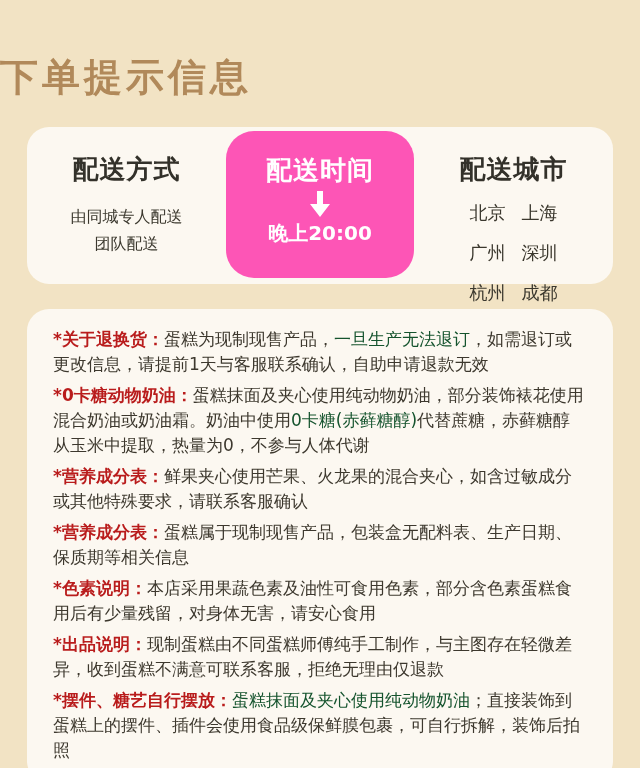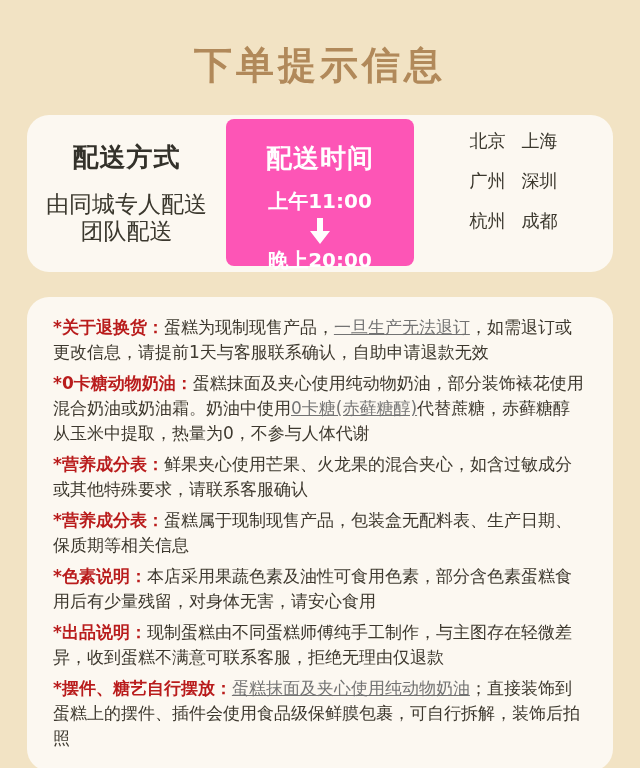--- a/index.html
+++ b/index.html
@@ -4,22 +4,21 @@
 <style>
   html, body { margin: 0; padding: 0; }
   body {
     width: 640px; height: 768px;
     background: #f2e3c4;
     font-family: "DejaVu Sans", "Liberation Sans", sans-serif;
     overflow: hidden;
   }
   .page-title {
     margin: 0 0 24px;
-    padding-top: 40px;
-    text-align: center;
+    padding-top: 52px;
     font-size: 38px;
     font-weight: bold;
     letter-spacing: 4px;
     color: #b1895a;
   }
   .card {
     background: #fcf8f1;
     border-radius: 22px;
     margin: 0 27px;
   }
@@ -39,30 +38,30 @@
   }
   .delivery-col h2 {
     margin: 25px 0 0;
     font-size: 26px;
     font-weight: bold;
     color: #33312a;
     letter-spacing: 1px;
   }
   .method-lines {
     margin-top: 16px;
-    font-size: 23px;
+    font-size: 16px;
     line-height: 27px;
     color: #3b382e;
   }
   .time-box {
     flex: none;
     width: 188px;
     margin: 4px 0 6px;
     background: #fd55b6;
-    border-radius: 8px;
+    border-radius: 28px;
     color: #ffffff;
     display: flex;
     flex-direction: column;
     align-items: center;
     text-align: center;
   }
   .time-box h2 {
     margin: 22px 0 0;
     font-size: 26px;
     font-weight: bold;
@@ -92,49 +91,49 @@
     padding: 18px 26px 20px;
   }
   .note {
     margin: 0 0 6px;
     font-size: 17px;
     line-height: 25px;
     color: #3d382e;
   }
   .note:last-child { margin-bottom: 0; }
   .note .label { color: #b91c1c; font-weight: bold; }
-  .note .highlight { color: #737373; text-decoration: underline; }
+  .note .highlight { color: #14532d; }
 </style>
 </head>
 <body>
 
 <h1 class="page-title">下单提示信息</h1>
 
 <div class="card delivery-card">
 
   <div class="delivery-col">
     <h2>配送方式</h2>
     <div class="method-lines">
       <div>由同城专人配送</div>
       <div>团队配送</div>
     </div>
   </div>
 
   <div class="time-box">
     <h2>配送时间</h2>
-    <div class="time-value">上午11:00</div>
     <div class="arrow-down">
       <svg width="24" height="26" viewBox="0 0 24 26" aria-hidden="true">
         <path d="M9 0 h6 v13 h7 L12 26 L2 13 h7 z" fill="#ffffff"></path>
       </svg>
     </div>
     <div class="time-value time-end">晚上20:00</div>
   </div>
 
   <div class="delivery-col">
+    <h2>配送城市</h2>
     <div class="cities-grid">
       <span>北京</span>
       <span>上海</span>
       <span>广州</span>
       <span>深圳</span>
       <span>杭州</span>
       <span>成都</span>
     </div>
   </div>
 

